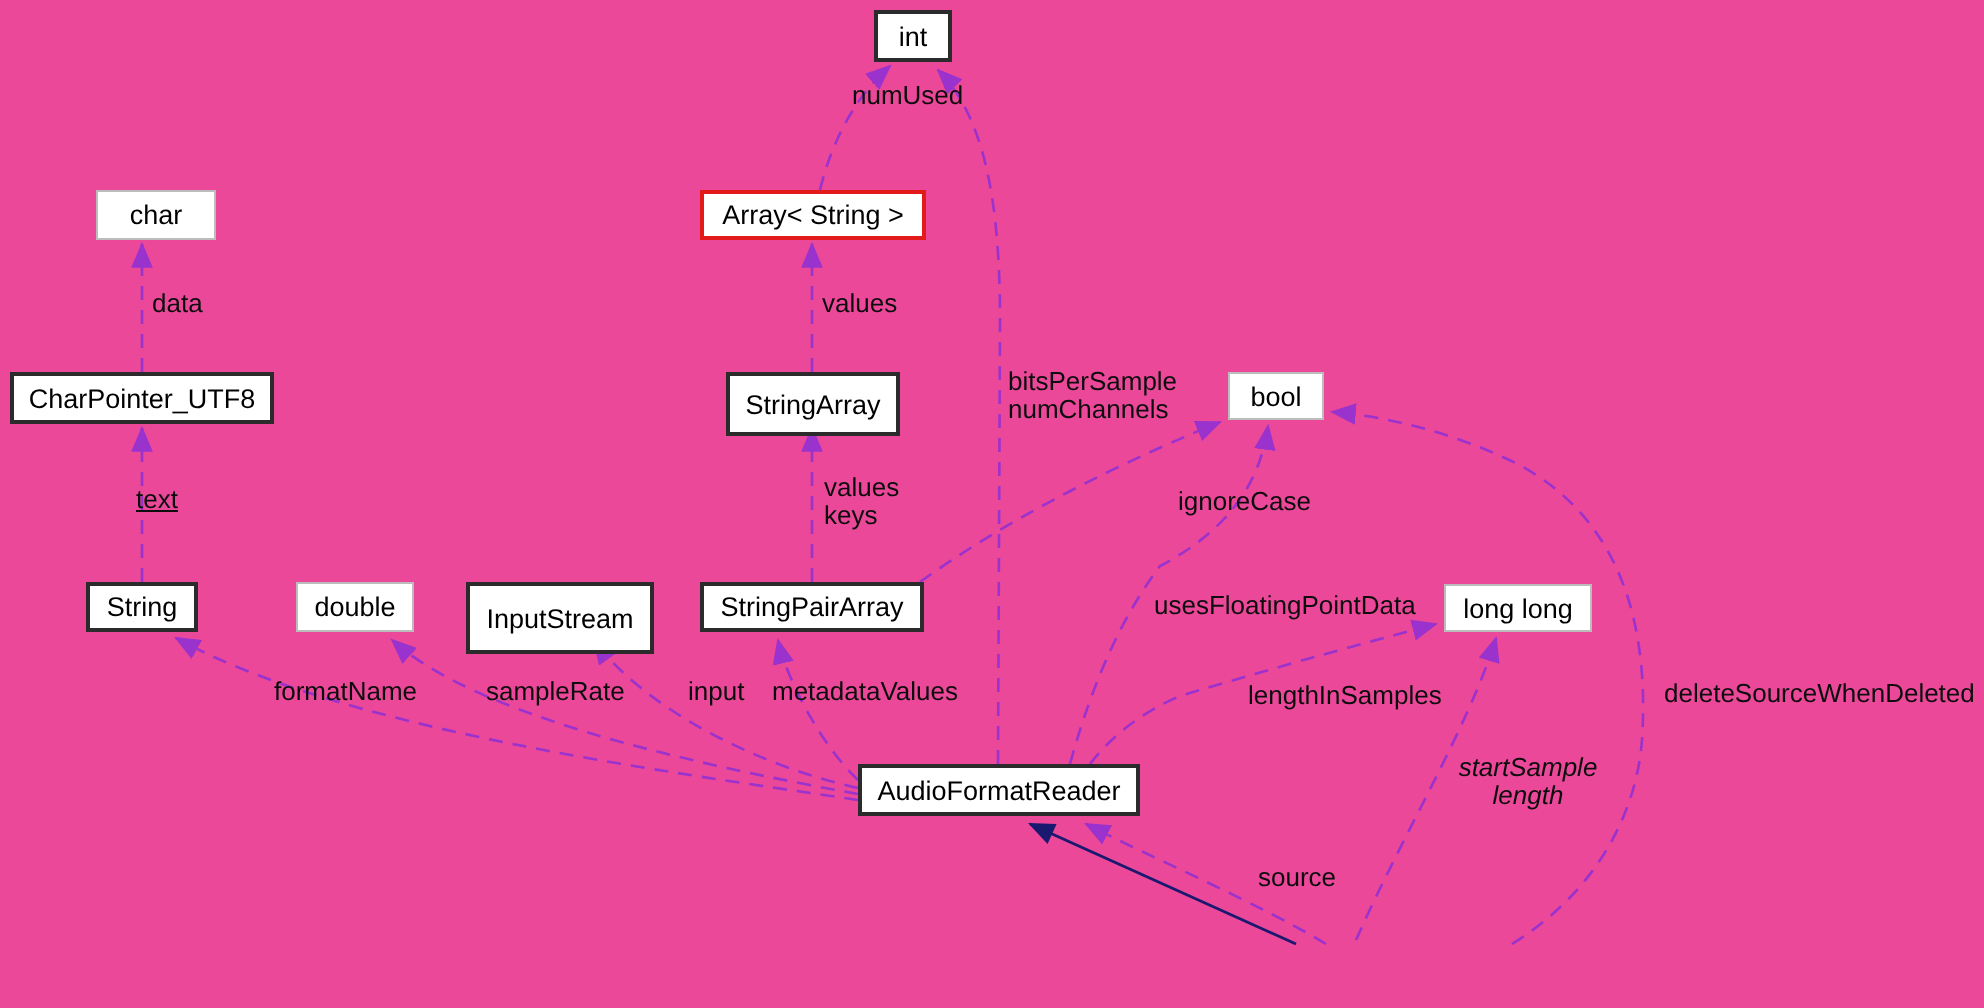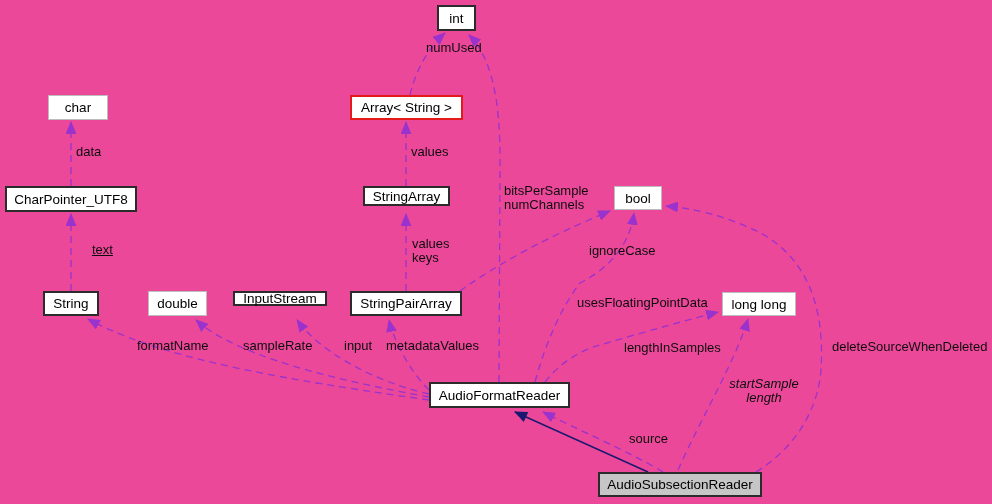--- a/index.html
+++ b/index.html
@@ -48,32 +48,31 @@
       <path d="M678,470 C700,420 735,362 748,319" marker-end="url(#mU)"></path>
       <path d="M756,472 C795,448 818,410 821,370 C825,308 808,252 748,227 C718,214 690,208 666,206" marker-end="url(#mU)"></path>
     </g>
     <path d="M648,472 L515,412" fill="none" stroke="#191970" stroke-width="1.4" marker-end="url(#mI)"></path>
   </svg>
 
   <div class="node" style="left:437px;top:5px;width:39px;height:26px;">int</div>
   <div class="node plain" style="left:48px;top:95px;width:60px;height:25px;">char</div>
   <div class="node trunc" style="left:350px;top:95px;width:113px;height:25px;">Array&lt; String &gt;</div>
   <div class="node" style="left:5px;top:186px;width:132px;height:26px;">CharPointer_UTF8</div>
-  <div class="node" style="left:363px;top:186px;width:87px;height:20px;">StringArray</div>
+  <div class="node" style="left:363px;top:186px;width:87px;height:32px;">StringArray</div>
   <div class="node plain" style="left:614px;top:186px;width:48px;height:24px;">bool</div>
   <div class="node" style="left:43px;top:291px;width:56px;height:25px;">String</div>
   <div class="node plain" style="left:148px;top:291px;width:59px;height:25px;">double</div>
-  <div class="node" style="left:233px;top:291px;width:94px;height:15px;">InputStream</div>
+  <div class="node" style="left:233px;top:291px;width:94px;height:36px;">InputStream</div>
   <div class="node" style="left:350px;top:291px;width:112px;height:25px;">StringPairArray</div>
   <div class="node plain" style="left:722px;top:292px;width:74px;height:24px;">long long</div>
   <div class="node" style="left:429px;top:382px;width:141px;height:26px;">AudioFormatReader</div>
-  <div class="node current" style="left:598px;top:472px;width:164px;height:25px;">AudioSubsectionReader</div>
 
   <div class="elabel" style="left:76px;top:145px;">data</div>
-  <div class="elabel" style="left:92px;top:243px;text-decoration:underline;">text</div>
+  <div class="elabel" style="left:68px;top:243px;text-decoration:underline;">text</div>
   <div class="elabel" style="left:426px;top:41px;text-align:right;">numUsed</div>
   <div class="elabel" style="left:411px;top:145px;">values</div>
   <div class="elabel" style="left:412px;top:237px;">values
 keys</div>
   <div class="elabel" style="left:504px;top:184px;">bitsPerSample
 numChannels</div>
   <div class="elabel" style="left:549px;top:244px;padding-left:40px;">ignoreCase</div>
   <div class="elabel" style="left:137px;top:339px;">formatName</div>
   <div class="elabel" style="left:243px;top:339px;">sampleRate</div>
   <div class="elabel" style="left:344px;top:339px;">input</div>

